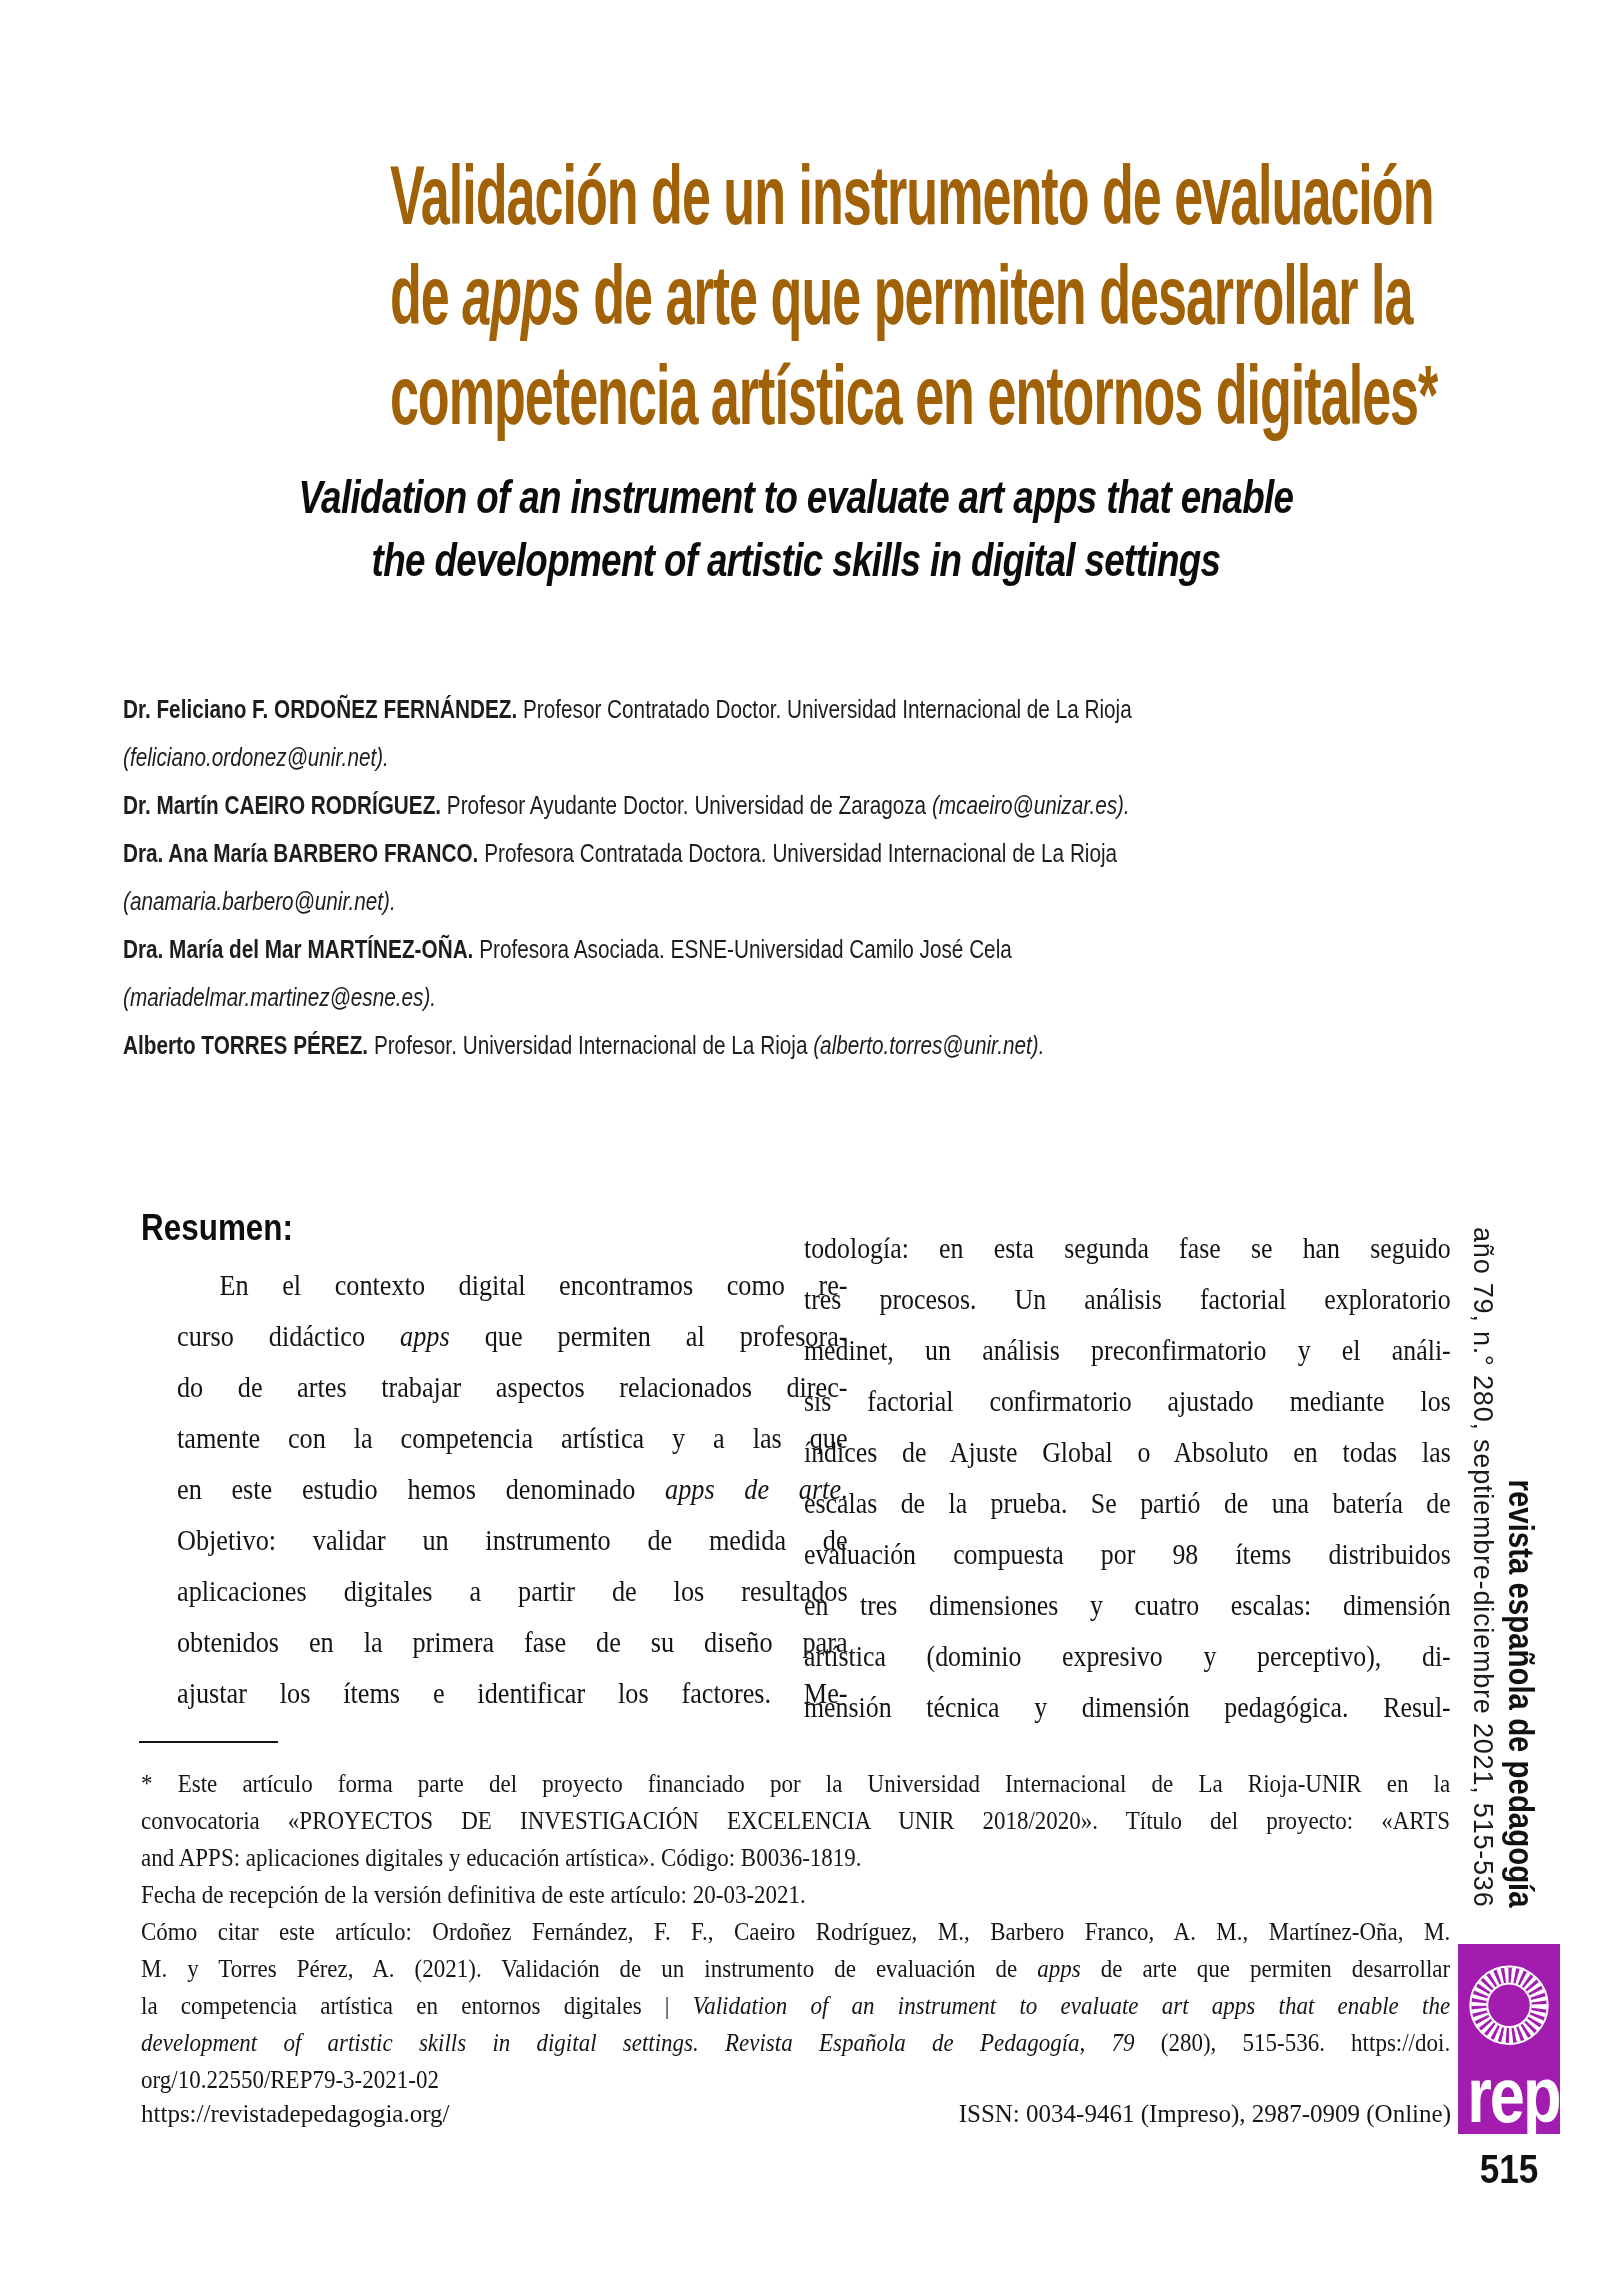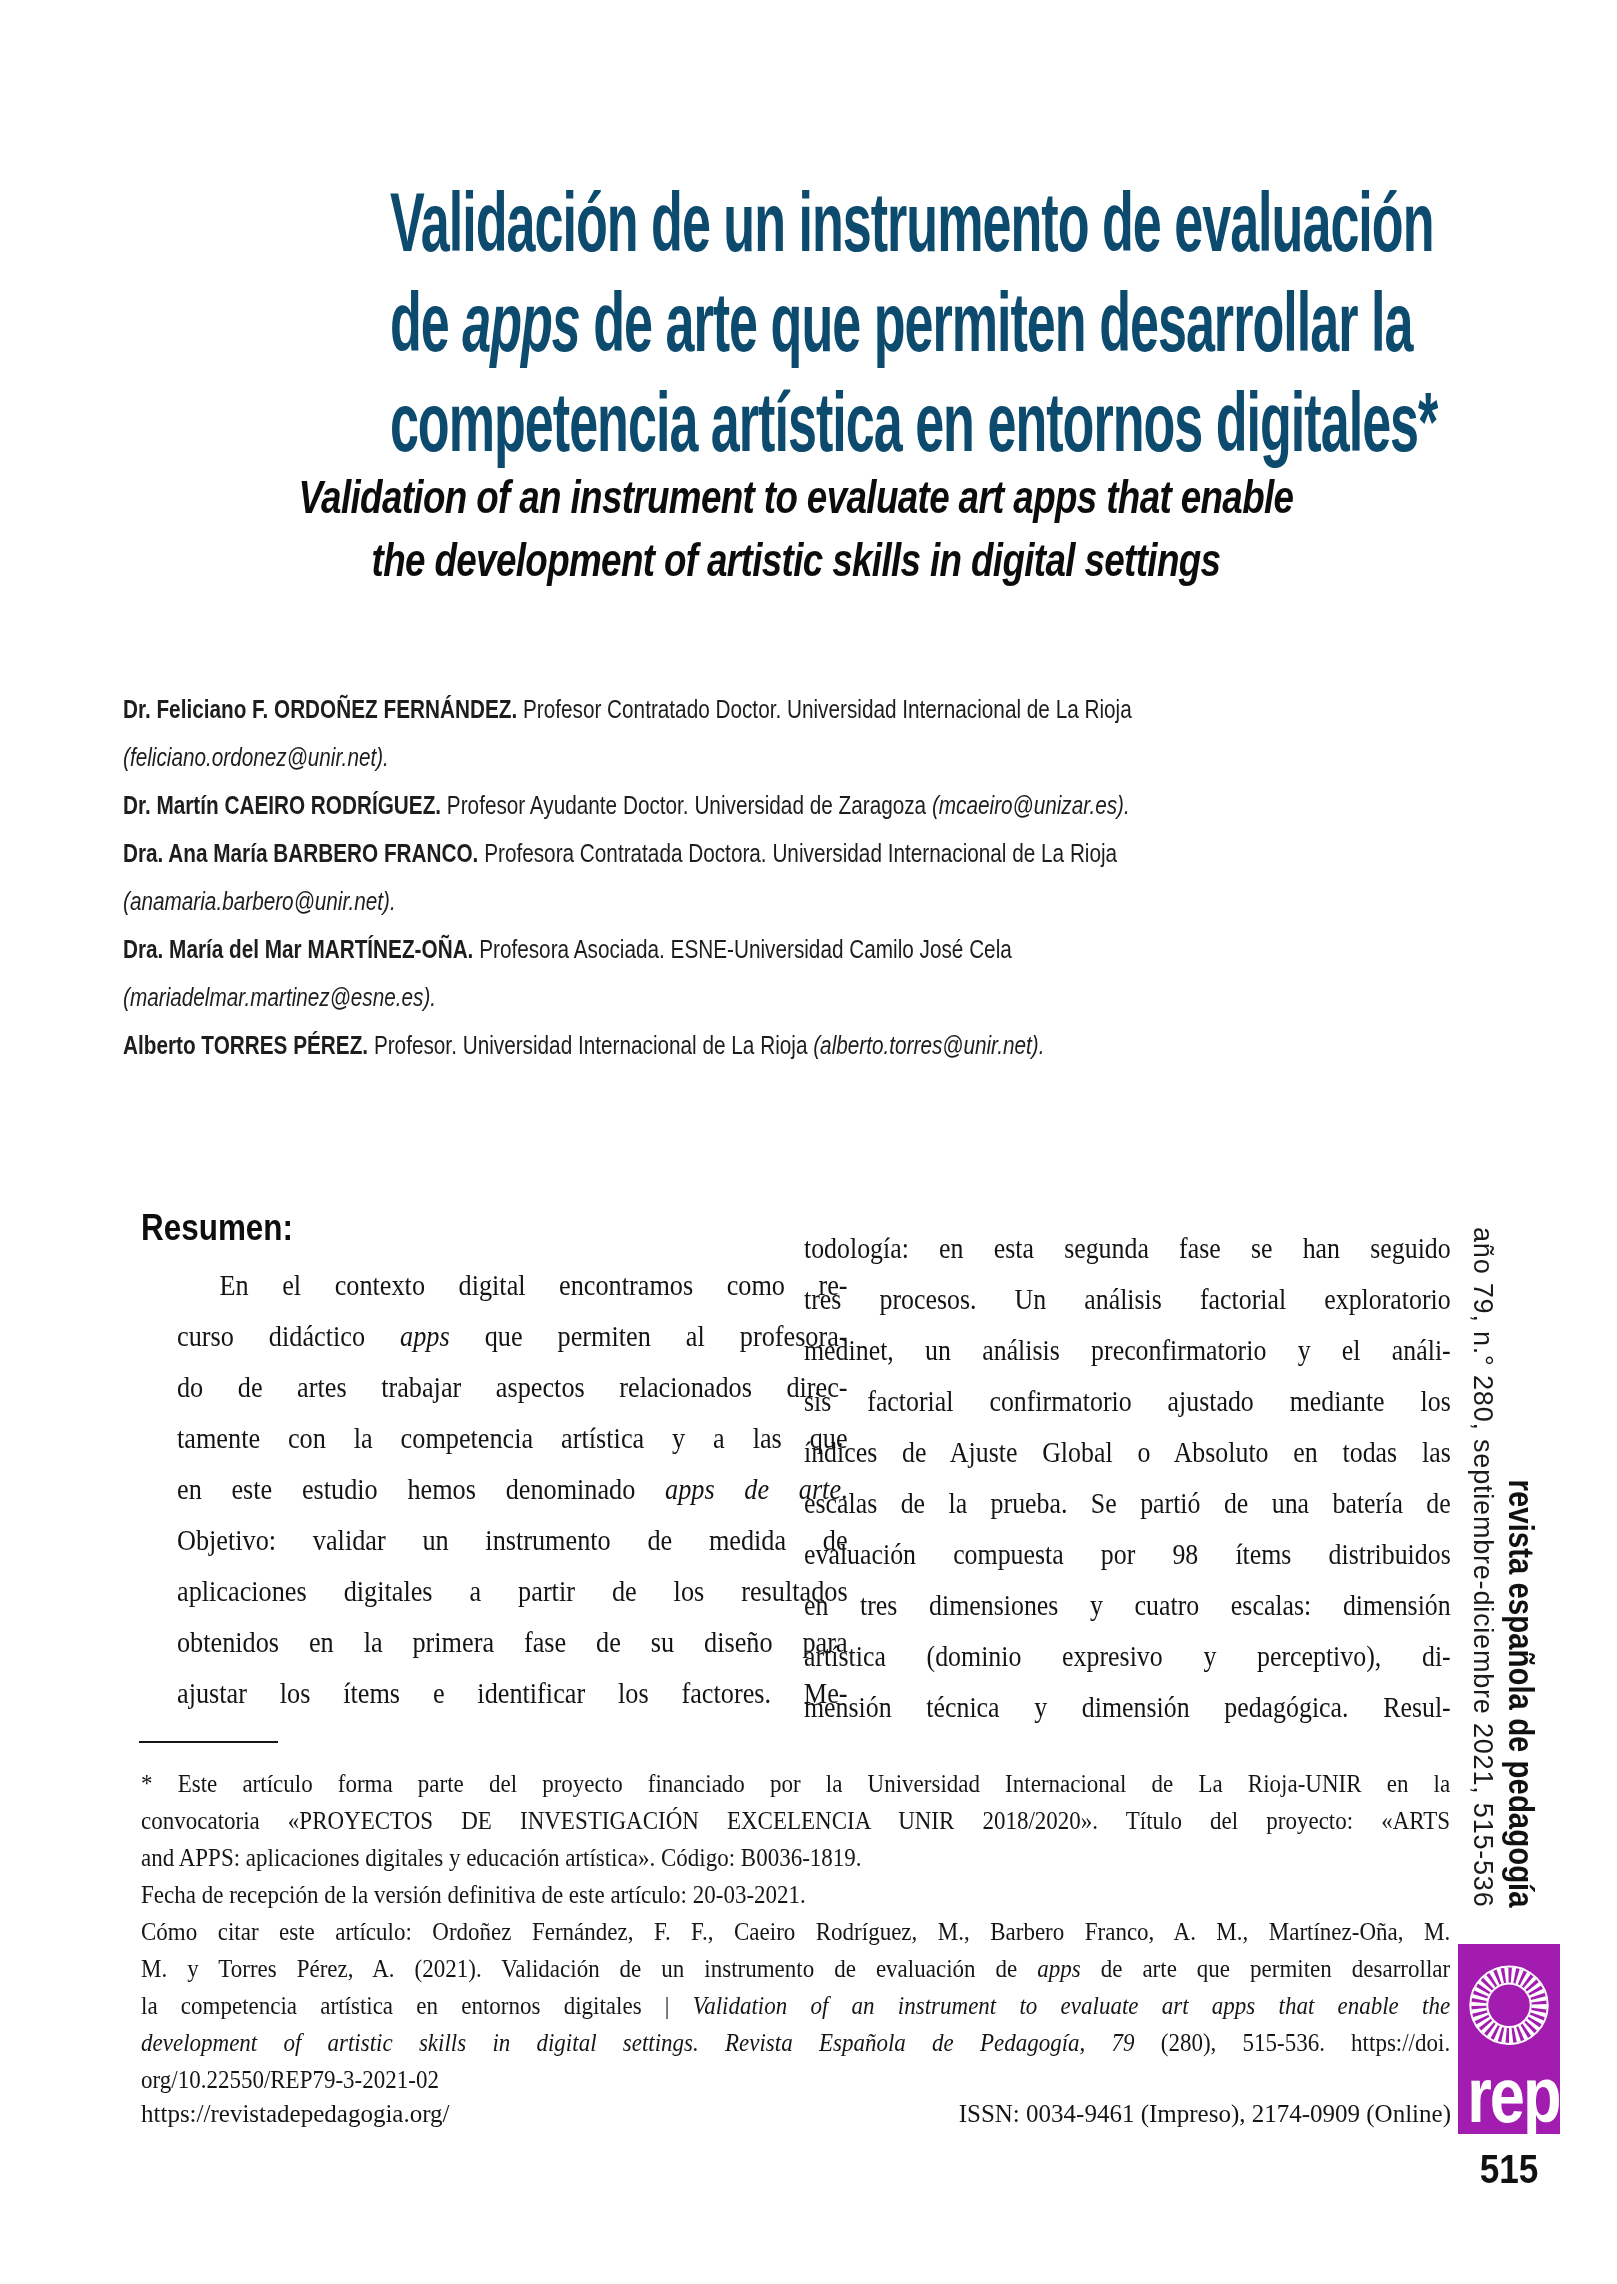--- a/index.html
+++ b/index.html
@@ -4,21 +4,21 @@
 <style>
   html,body{margin:0;padding:0;background:#ffffff;}
   #page{position:relative;width:1618px;height:2284px;background:#ffffff;overflow:hidden;color:#161616;}
 
   .rl-line span.b{font-weight:700;}
   .rl-line span.i{font-style:italic;}
   .just{text-align:justify;text-align-last:justify;}
   .ind{text-indent:47px;}
 
   
-  .title{position:absolute;left:141px;top:172px;width:1310px;color:#0c4a6e;}
+  .title{position:absolute;left:141px;top:145px;width:1310px;color:#a16207;}
   .title .rl-line{font-family:"Liberation Sans",sans-serif;font-weight:700;font-size:84px;line-height:100px;
     white-space:nowrap;text-align:center;transform:scaleX(.62);transform-origin:50% 50%;letter-spacing:-1.6px;}
 
   
   .subtitle{position:absolute;left:141px;top:466px;width:1310px;color:#0c0c0c;}
   .subtitle .rl-line{font-family:"Liberation Sans",sans-serif;font-style:italic;font-weight:700;font-size:46px;line-height:63px;
     white-space:nowrap;text-align:center;transform:scaleX(.80);transform-origin:50% 50%;letter-spacing:-0.8px;}
 
   
   .authors{position:absolute;left:123px;top:685px;width:1310px;}
@@ -124,21 +124,21 @@
       <div class="rl-line"><span>Fecha de recepción de la versión definitiva de este artículo: 20-03-2021.</span></div>
       <div class="rl-line just"><span>Cómo citar este artículo: Ordoñez Fernández, F. F., Caeiro Rodríguez, M., Barbero Franco, A. M., Martínez-Oña, M.</span></div>
       <div class="rl-line just"><span>M. y Torres Pérez, A. (2021). Validación de un instrumento de evaluación de </span><span class="i">apps</span><span> de arte que permiten desarrollar</span></div>
       <div class="rl-line just"><span>la competencia artística en entornos digitales | </span><span class="i">Validation of an instrument to evaluate art apps that enable the</span></div>
       <div class="rl-line just"><span class="i">development of artistic skills in digital settings. Revista Española de Pedagogía, 79</span><span> (280), 515-536. https://doi.</span></div>
       <div class="rl-line"><span>org/10.22550/REP79-3-2021-02</span></div>
     </div>
 
   <div class="footer-row">
     <span>https://revistadepedagogia.org/</span>
-    <span>ISSN: 0034-9461 (Impreso), 2174-0909 (Online)</span>
+    <span>ISSN: 0034-9461 (Impreso), 2987-0909 (Online)</span>
   </div>
 
   <div class="issue-vert">año 79, n.° 280, septiembre-diciembre 2021, 515-536</div>
 
   <div class="journal-vert">revista española de pedagogía</div>
 
   <div class="logo">
     <svg width="102" height="129" viewBox="0 0 126 160">
       <circle cx="63" cy="76" r="48" fill="none" stroke="#ffffff" stroke-width="2.5"></circle>
       <circle cx="63" cy="76" r="27" fill="none" stroke="#ffffff" stroke-width="2.5"></circle>

